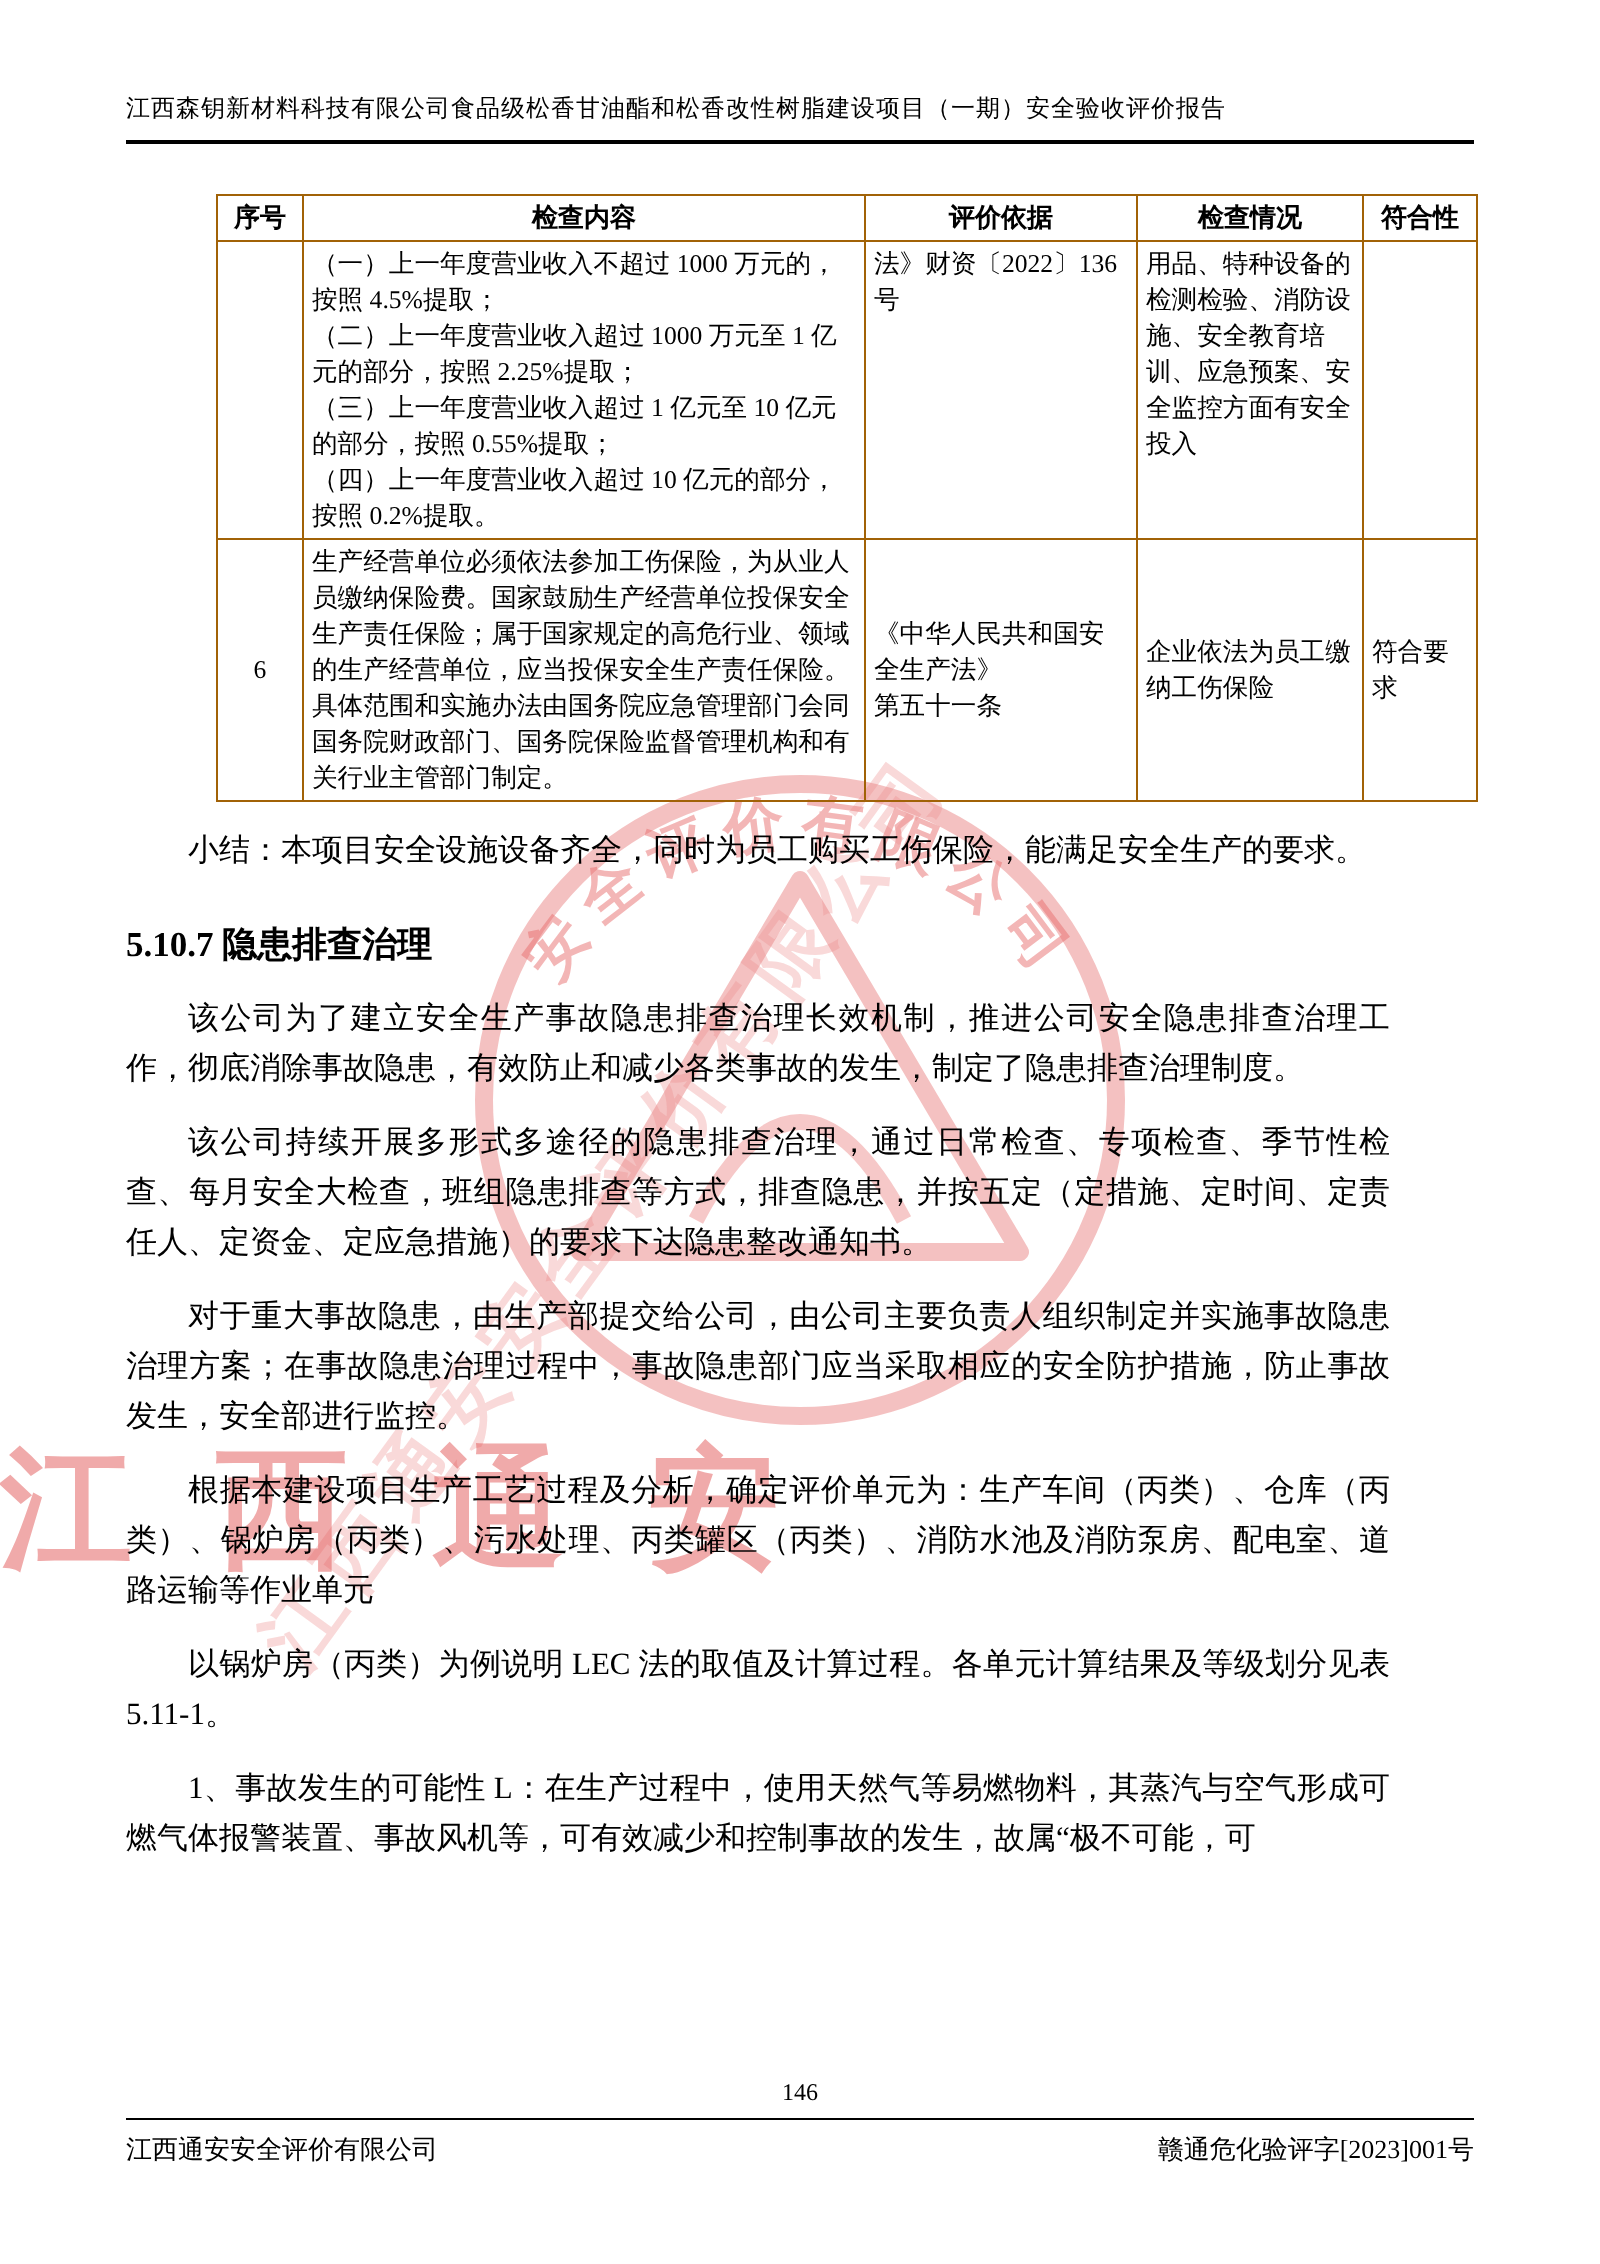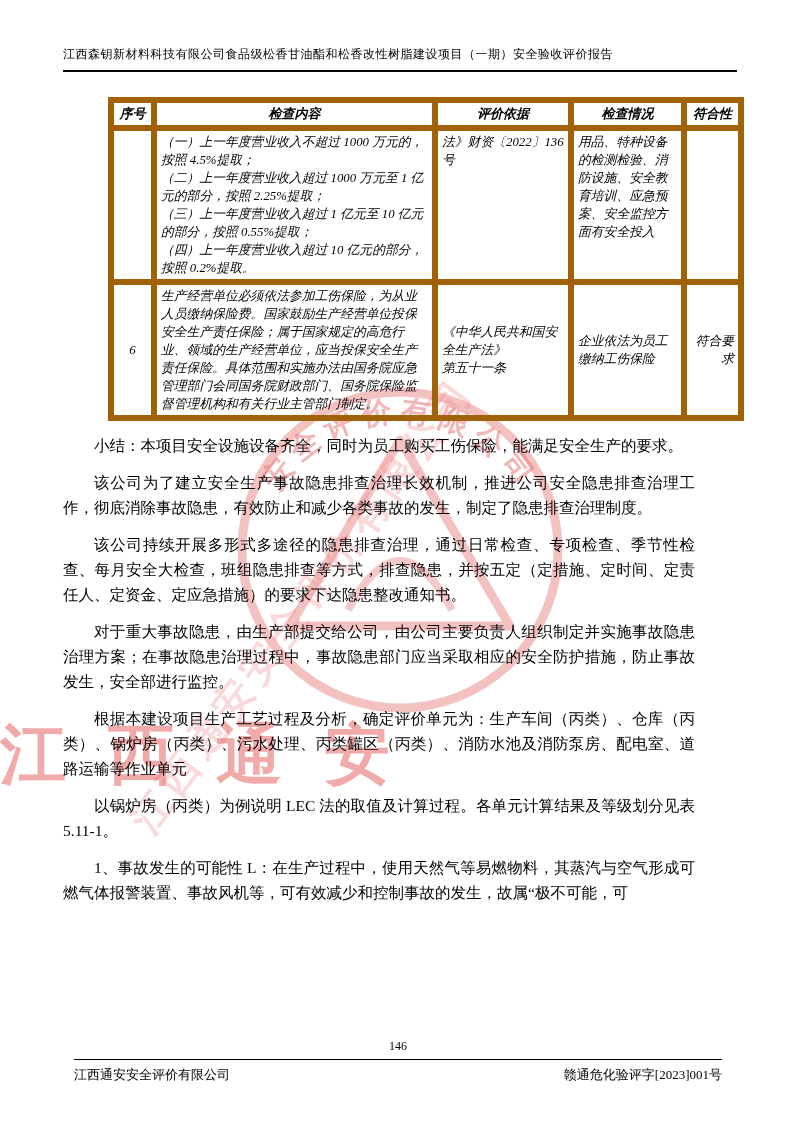--- a/index.html
+++ b/index.html
@@ -28,33 +28,33 @@
   
   .content { position:relative; z-index:1; padding:46px 63px 0 63px; }
 
   .doc-header { border-bottom:2px solid #000; padding-bottom:7px; }
   .doc-title { text-align:left; font-size:12px; letter-spacing:0.5px; }
 
   .check-table {
     border-collapse:collapse; table-layout:fixed; width:630px;
     margin:25px 0 0 45px; font-size:12.8px; line-height:18px;
   }
-  .check-table th, .check-table td { border:6px solid #a16207; padding:2px 4px; vertical-align:top;font-style:italic; }
+  .check-table th, .check-table td { border:1px solid #a16207; padding:2px 4px; vertical-align:top; }
   .check-table th { font-weight:bold; text-align:center; font-size:13px; padding:3px 1px; line-height:16px; }
   .cell-no { text-align:center; }
   .row-mid td { vertical-align:middle; }
   .pre { white-space:pre-line; }
-  .cell-compliance { text-align:right; padding:2px 8px; }
+  .cell-compliance { text-align:left; padding:2px 8px; }
 
   .body-block { width:632px; font-size:15.5px; line-height:25px; text-align:justify; }
   .para { text-indent:2em; margin-top:12px; }
   .section-heading { font-size:17.5px; font-weight:bold; margin:22px 0 12px 0; }
 
   
-  .page-footer { position:absolute; z-index:1; left:63px; right:78px; top:1039px;margin-left:11px; }
+  .page-footer { position:absolute; z-index:1; left:63px; right:63px; top:1039px; }
   .page-number { text-align:center; font-size:12px; margin-bottom:5px; }
   .footer-row {
     border-top:1.5px solid #000; padding-top:6px;
     display:flex; justify-content:space-between; font-size:13px;
   }
 </style>
 </head>
 <body>
 
 <div class="page">
@@ -116,20 +116,21 @@
 第五十一条</td>
           <td>企业依法为员工缴纳工伤保险</td>
           <td class="cell-compliance">符合要求</td>
         </tr>
       </tbody>
     </table>
 
     <div class="body-block">
       <p class="para">小结：本项目安全设施设备齐全，同时为员工购买工伤保险，能满足安全生产的要求。</p>
 
+      <h2 class="section-heading">5.10.7 隐患排查治理</h2>
       <p class="para">该公司为了建立安全生产事故隐患排查治理长效机制，推进公司安全隐患排查治理工作，彻底消除事故隐患，有效防止和减少各类事故的发生，制定了隐患排查治理制度。</p>
       <p class="para">该公司持续开展多形式多途径的隐患排查治理，通过日常检查、专项检查、季节性检查、每月安全大检查，班组隐患排查等方式，排查隐患，并按五定（定措施、定时间、定责任人、定资金、定应急措施）的要求下达隐患整改通知书。</p>
       <p class="para">对于重大事故隐患，由生产部提交给公司，由公司主要负责人组织制定并实施事故隐患治理方案；在事故隐患治理过程中，事故隐患部门应当采取相应的安全防护措施，防止事故发生，安全部进行监控。</p>
 
       <p class="para">根据本建设项目生产工艺过程及分析，确定评价单元为：生产车间（丙类）、仓库（丙类）、锅炉房（丙类）、污水处理、丙类罐区（丙类）、消防水池及消防泵房、配电室、道路运输等作业单元</p>
       <p class="para">以锅炉房（丙类）为例说明 LEC 法的取值及计算过程。各单元计算结果及等级划分见表 5.11-1。</p>
       <p class="para">1、事故发生的可能性 L：在生产过程中，使用天然气等易燃物料，其蒸汽与空气形成可燃气体报警装置、事故风机等，可有效减少和控制事故的发生，故属“极不可能，可</p>
     </div>
 
   </div>

